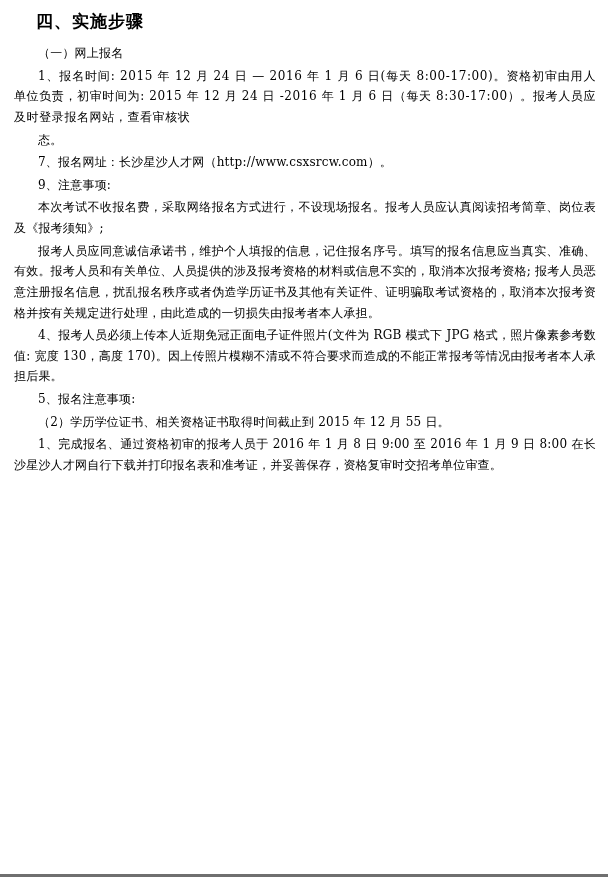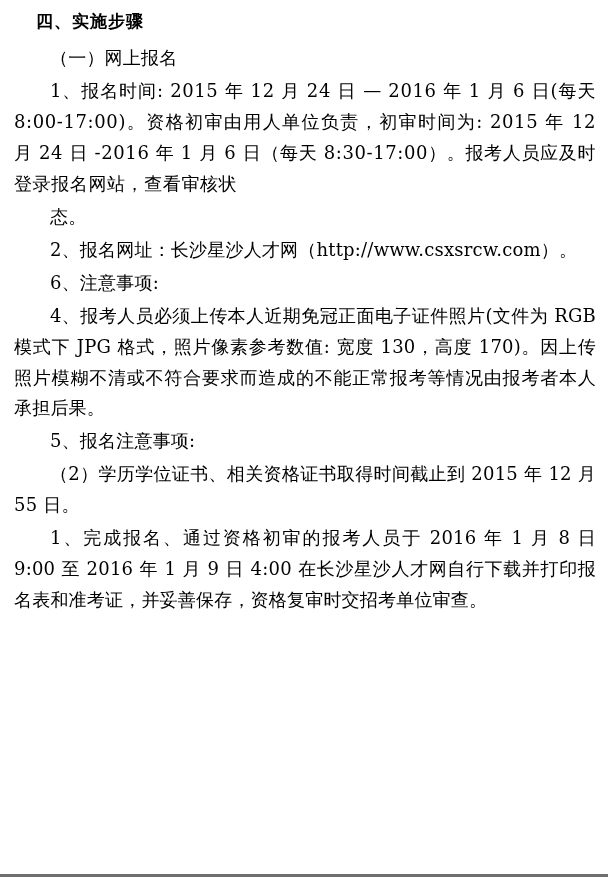--- a/index.html
+++ b/index.html
@@ -22,21 +22,21 @@
     padding: 8px 12px 0 14px;
   }
   .heading {
     font-family: "DejaVu Sans", "Liberation Sans", sans-serif;
     font-weight: bold;
     font-size: 17px;
     letter-spacing: 1px;
     margin: 2px 0 10px 22px;
   }
   .para {
-    font-size: 18px;
+    font-size: 12px;
     line-height: 1.72;
     text-align: justify;
     text-justify: inter-ideograph;
     margin: 0 0 2px 0;
     letter-spacing: 0.2px;
   }
   .indent {
     text-indent: 2em;
   }
   .sub {
@@ -58,22 +58,24 @@
 <body>
 
 <div class="page">
 
   <div class="heading">四、实施步骤</div>
 
   <p class="para indent">（一）网上报名</p>
 
   <p class="para indent wide">1、报名时间: 2015 年 12 月 24 日 — 2016 年 1 月 6 日(每天 8:00-17:00)。资格初审由用人单位负责，初审时间为: 2015 年 12 月 24 日 -2016 年 1 月 6 日（每天 8:30-17:00）。报考人员应及时登录报名网站，查看审核状</p>
   <p class="para sub">态。</p>
-  <p class="para indent">2、报名网址：长沙星沙人才网（http://www.csxsrcw.com）。</p>
-  <p class="para indent">6、注意事项:</p>
+  <p class="para indent">7、报名网址：长沙星沙人才网（http://www.csxsrcw.com）。</p>
+  <p class="para indent">9、注意事项:</p>
+  <p class="para indent">本次考试不收报名费，采取网络报名方式进行，不设现场报名。报考人员应认真阅读招考简章、岗位表及《报考须知》;</p>
+  <p class="para indent">报考人员应同意诚信承诺书，维护个人填报的信息，记住报名序号。填写的报名信息应当真实、准确、有效。报考人员和有关单位、人员提供的涉及报考资格的材料或信息不实的，取消本次报考资格; 报考人员恶意注册报名信息，扰乱报名秩序或者伪造学历证书及其他有关证件、证明骗取考试资格的，取消本次报考资格并按有关规定进行处理，由此造成的一切损失由报考者本人承担。</p>
   <p class="para indent">4、报考人员必须上传本人近期免冠正面电子证件照片(文件为 RGB 模式下 JPG 格式，照片像素参考数值: 宽度 130，高度 170)。因上传照片模糊不清或不符合要求而造成的不能正常报考等情况由报考者本人承担后果。</p>
   <p class="para indent">5、报名注意事项:</p>
   <p class="para indent">（2）学历学位证书、相关资格证书取得时间截止到 2015 年 12 月 55 日。</p>
 
-  <p class="para indent">1、完成报名、通过资格初审的报考人员于 2016 年 1 月 8 日 9:00 至 2016 年 1 月 9 日 4:00 在长沙星沙人才网自行下载并打印报名表和准考证，并妥善保存，资格复审时交招考单位审查。</p>
+  <p class="para indent">1、完成报名、通过资格初审的报考人员于 2016 年 1 月 8 日 9:00 至 2016 年 1 月 9 日 8:00 在长沙星沙人才网自行下载并打印报名表和准考证，并妥善保存，资格复审时交招考单位审查。</p>
 
   <div class="bottom-rule"></div>
 </div>
 
 </body></html>

